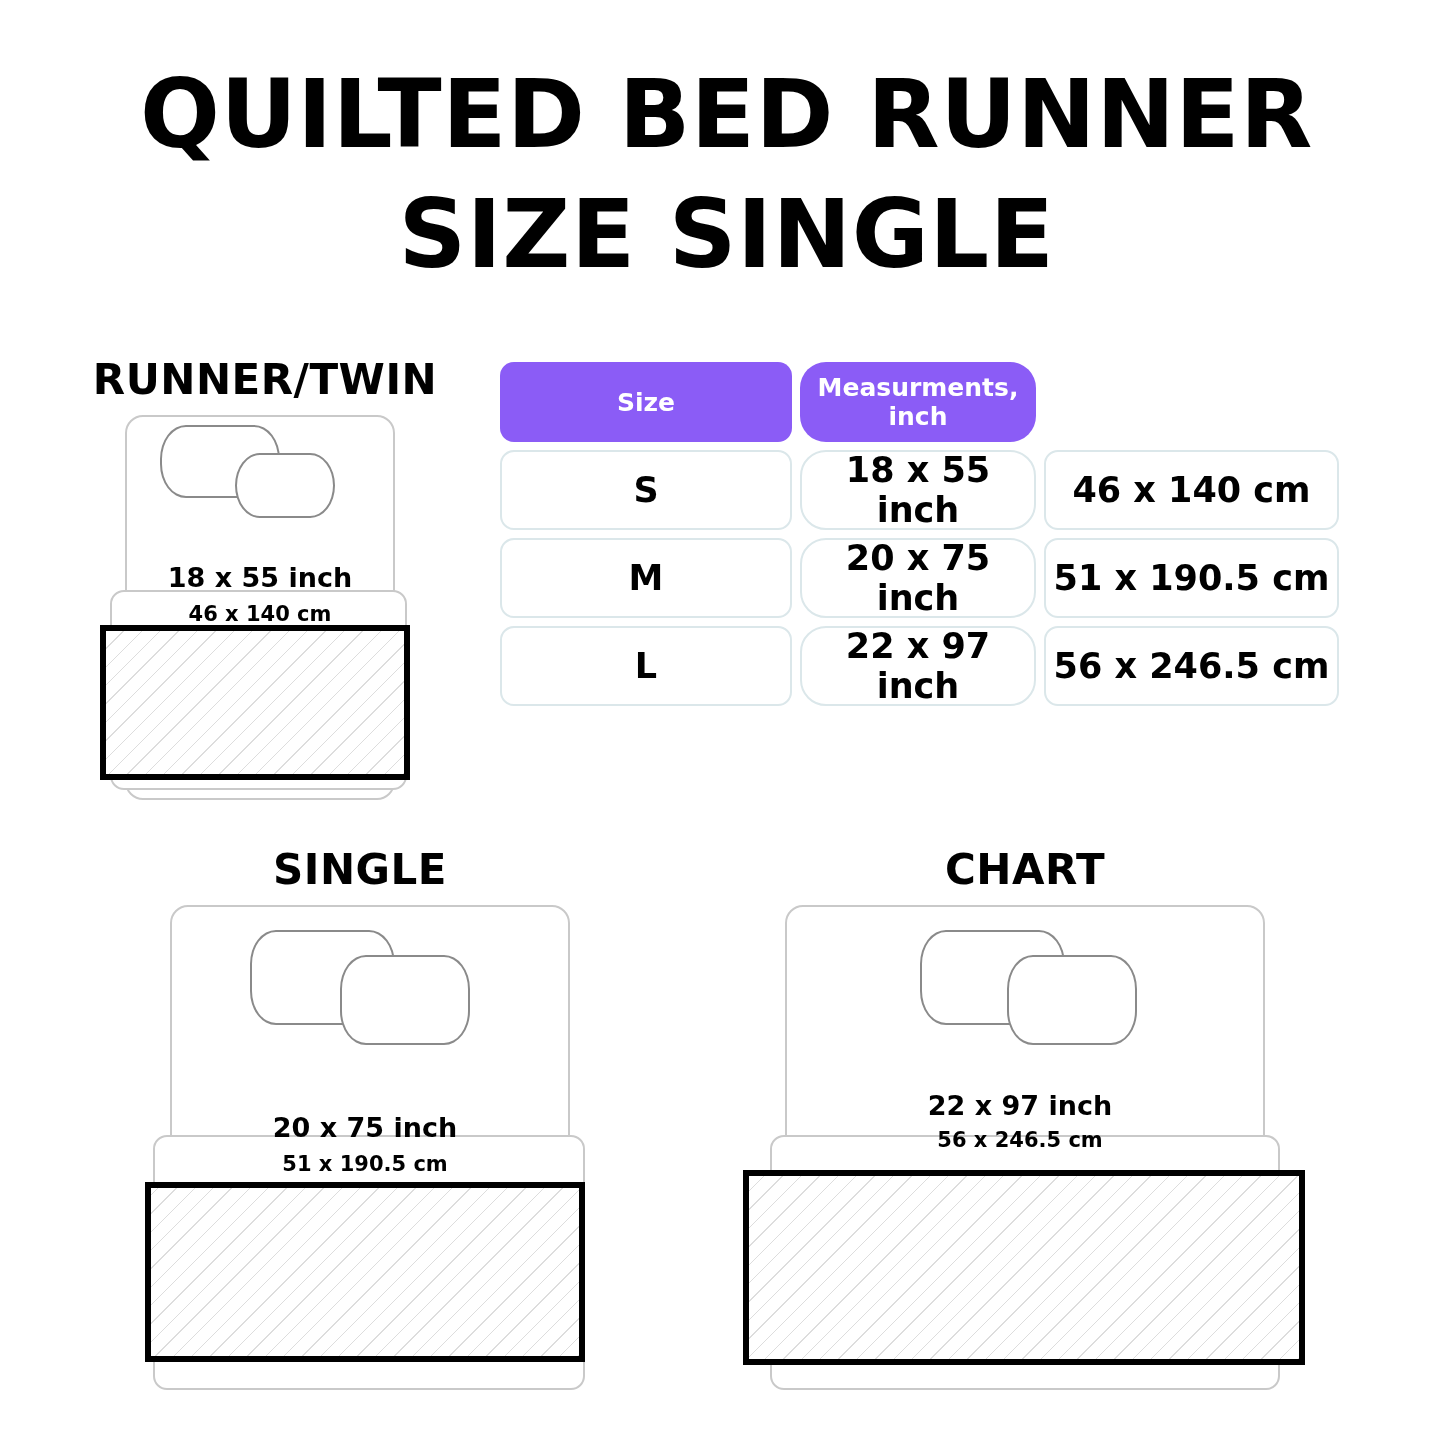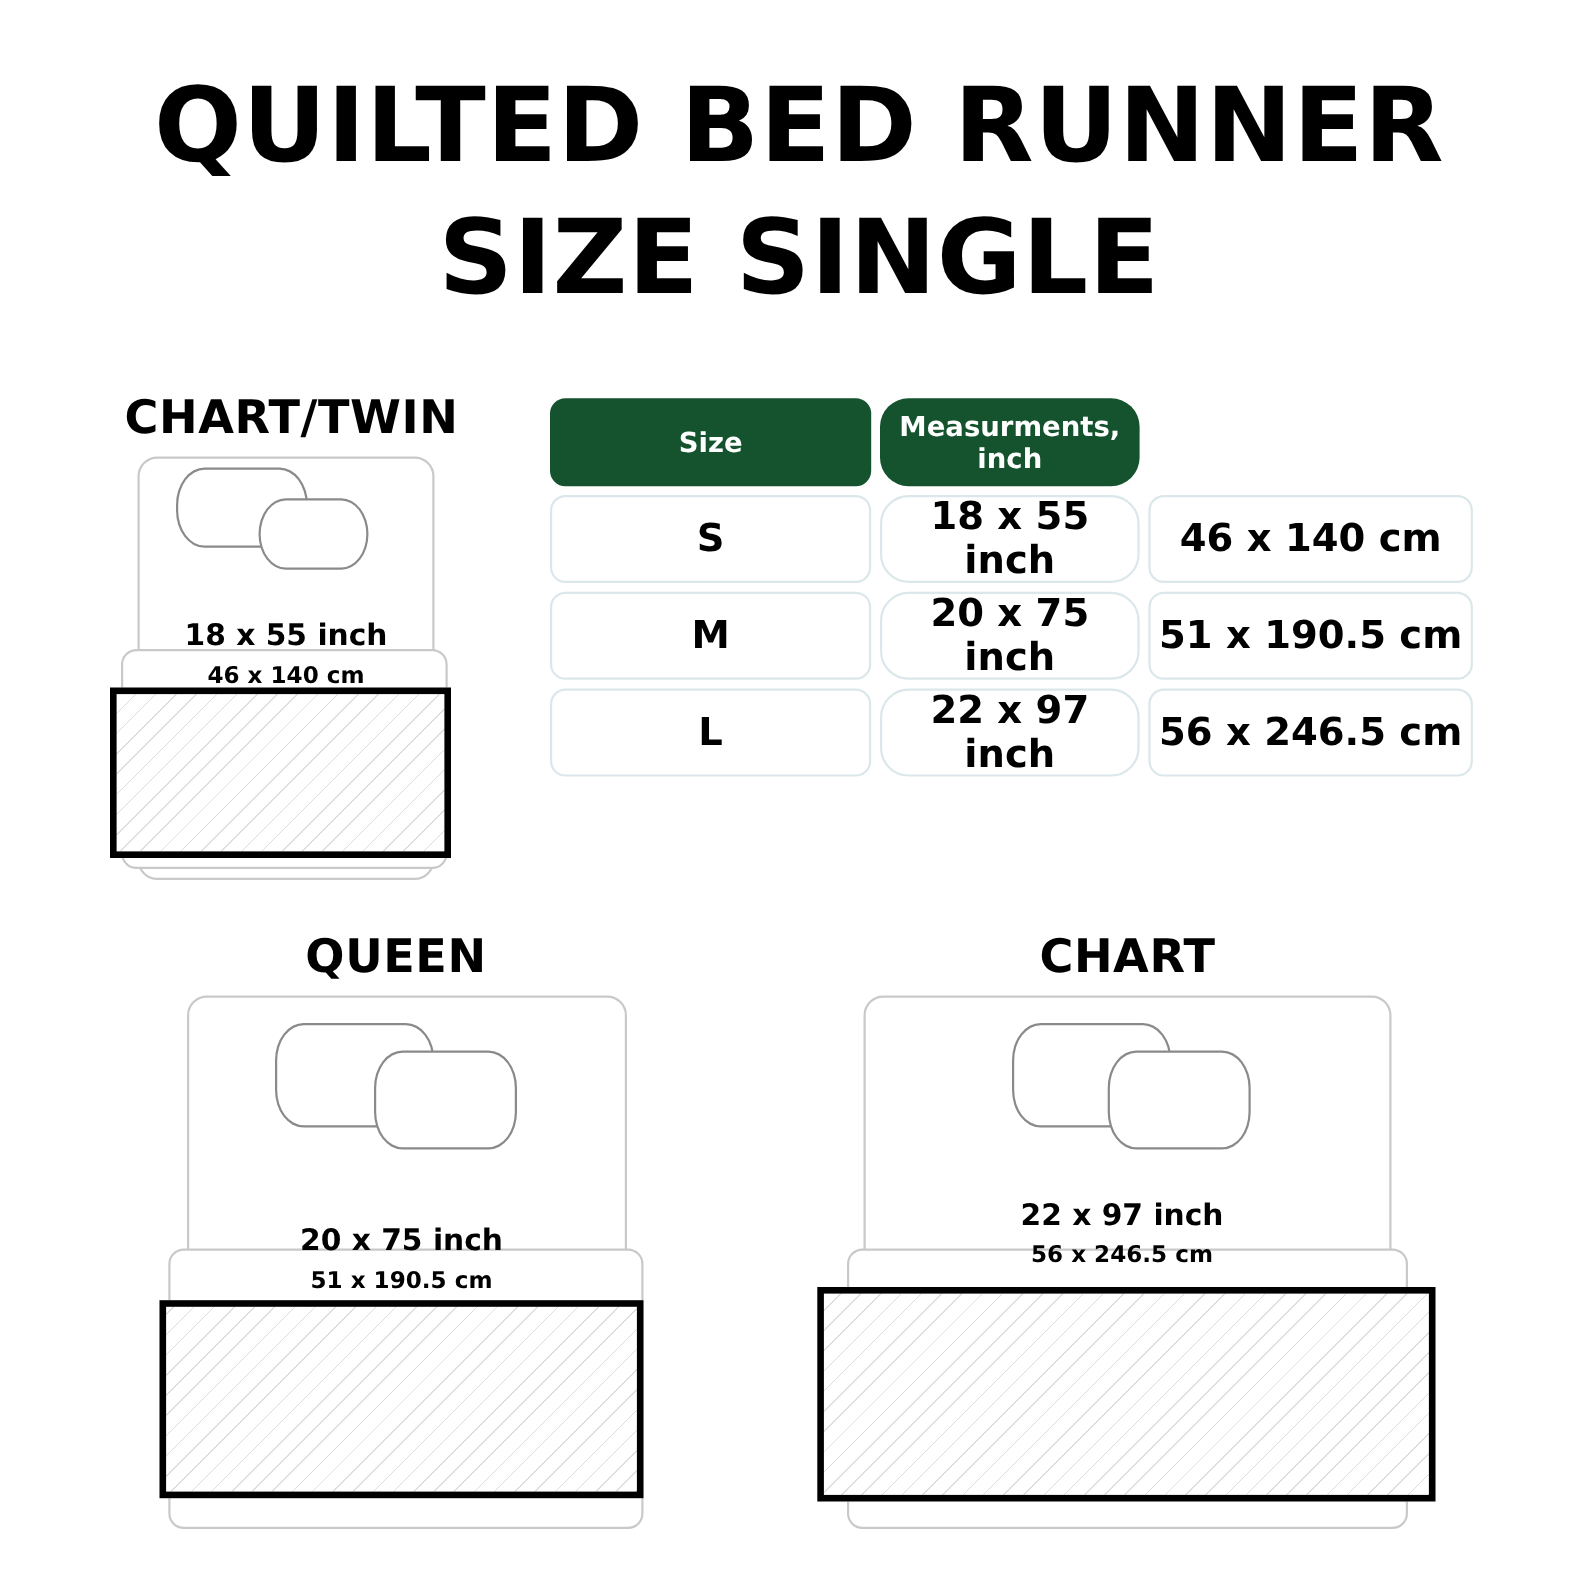--- a/index.html
+++ b/index.html
@@ -105,21 +105,21 @@
   .trow { display: flex; gap: 8px; margin-bottom: 8px; }
   .cell {
     box-sizing: border-box;
     border-radius: 14px;
     display: flex;
     align-items: center;
     justify-content: center;
     text-align: center;
   }
   .hdr .cell {
-    background: #14532d;
+    background: #8b5cf6;
     color: #ffffff;
     height: 80px;
     font-size: 25px;
     font-weight: bold;
   }
   .brow .cell {
     background: #ffffff;
     border: 2px solid #dbe7ea;
     height: 80px;
     font-size: 35px;
@@ -131,38 +131,38 @@
   .c3 { width: 295px; }
 </style>
 </head>
 <body>
 
 <div class="title">
   <span>QUILTED BED RUNNER</span>
   <span class="line2">SIZE SINGLE</span>
 </div>
 
-<div class="section-label" id="label-single">CHART/TWIN</div>
+<div class="section-label" id="label-single">RUNNER/TWIN</div>
 
 <div class="bed-block" style="top:410px; left:100px; width:320px; height:400px;">
 
   <div class="mattress" style="top:5px; left:25px; width:270px; height:385px;"></div>
 
   <div class="sheet" style="top:180px; left:10px; width:297px; height:200px;"></div>
 
   <div class="pillow" style="top:15px; left:60px; width:120px; height:73px;"></div>
   <div class="pillow" style="top:43px; left:135px; width:100px; height:65px;"></div>
 
   <div class="runner" style="top:215px; left:0px; width:310px; height:155px;"></div>
 
   <div class="dim-inch" style="top:152px; left:0px; width:320px;">18 x 55 inch</div>
   <div class="dim-cm" style="top:192px; left:0px; width:320px;">46 x 140 cm</div>
 </div>
 
-<div class="section-label" id="label-queen">QUEEN</div>
+<div class="section-label" id="label-queen">SINGLE</div>
 
 <div class="bed-block" style="top:900px; left:145px; width:440px; height:500px;">
   <div class="mattress" style="top:5px; left:25px; width:400px; height:485px;"></div>
   <div class="sheet" style="top:235px; left:8px; width:432px; height:255px;"></div>
   <div class="pillow" style="top:30px; left:105px; width:145px; height:95px;"></div>
   <div class="pillow" style="top:55px; left:195px; width:130px; height:90px;"></div>
   <div class="runner" style="top:282px; left:0px; width:440px; height:180px;"></div>
   <div class="dim-inch" style="top:212px; left:0px; width:440px;">20 x 75 inch</div>
   <div class="dim-cm" style="top:252px; left:0px; width:440px;">51 x 190.5 cm</div>
 </div>

